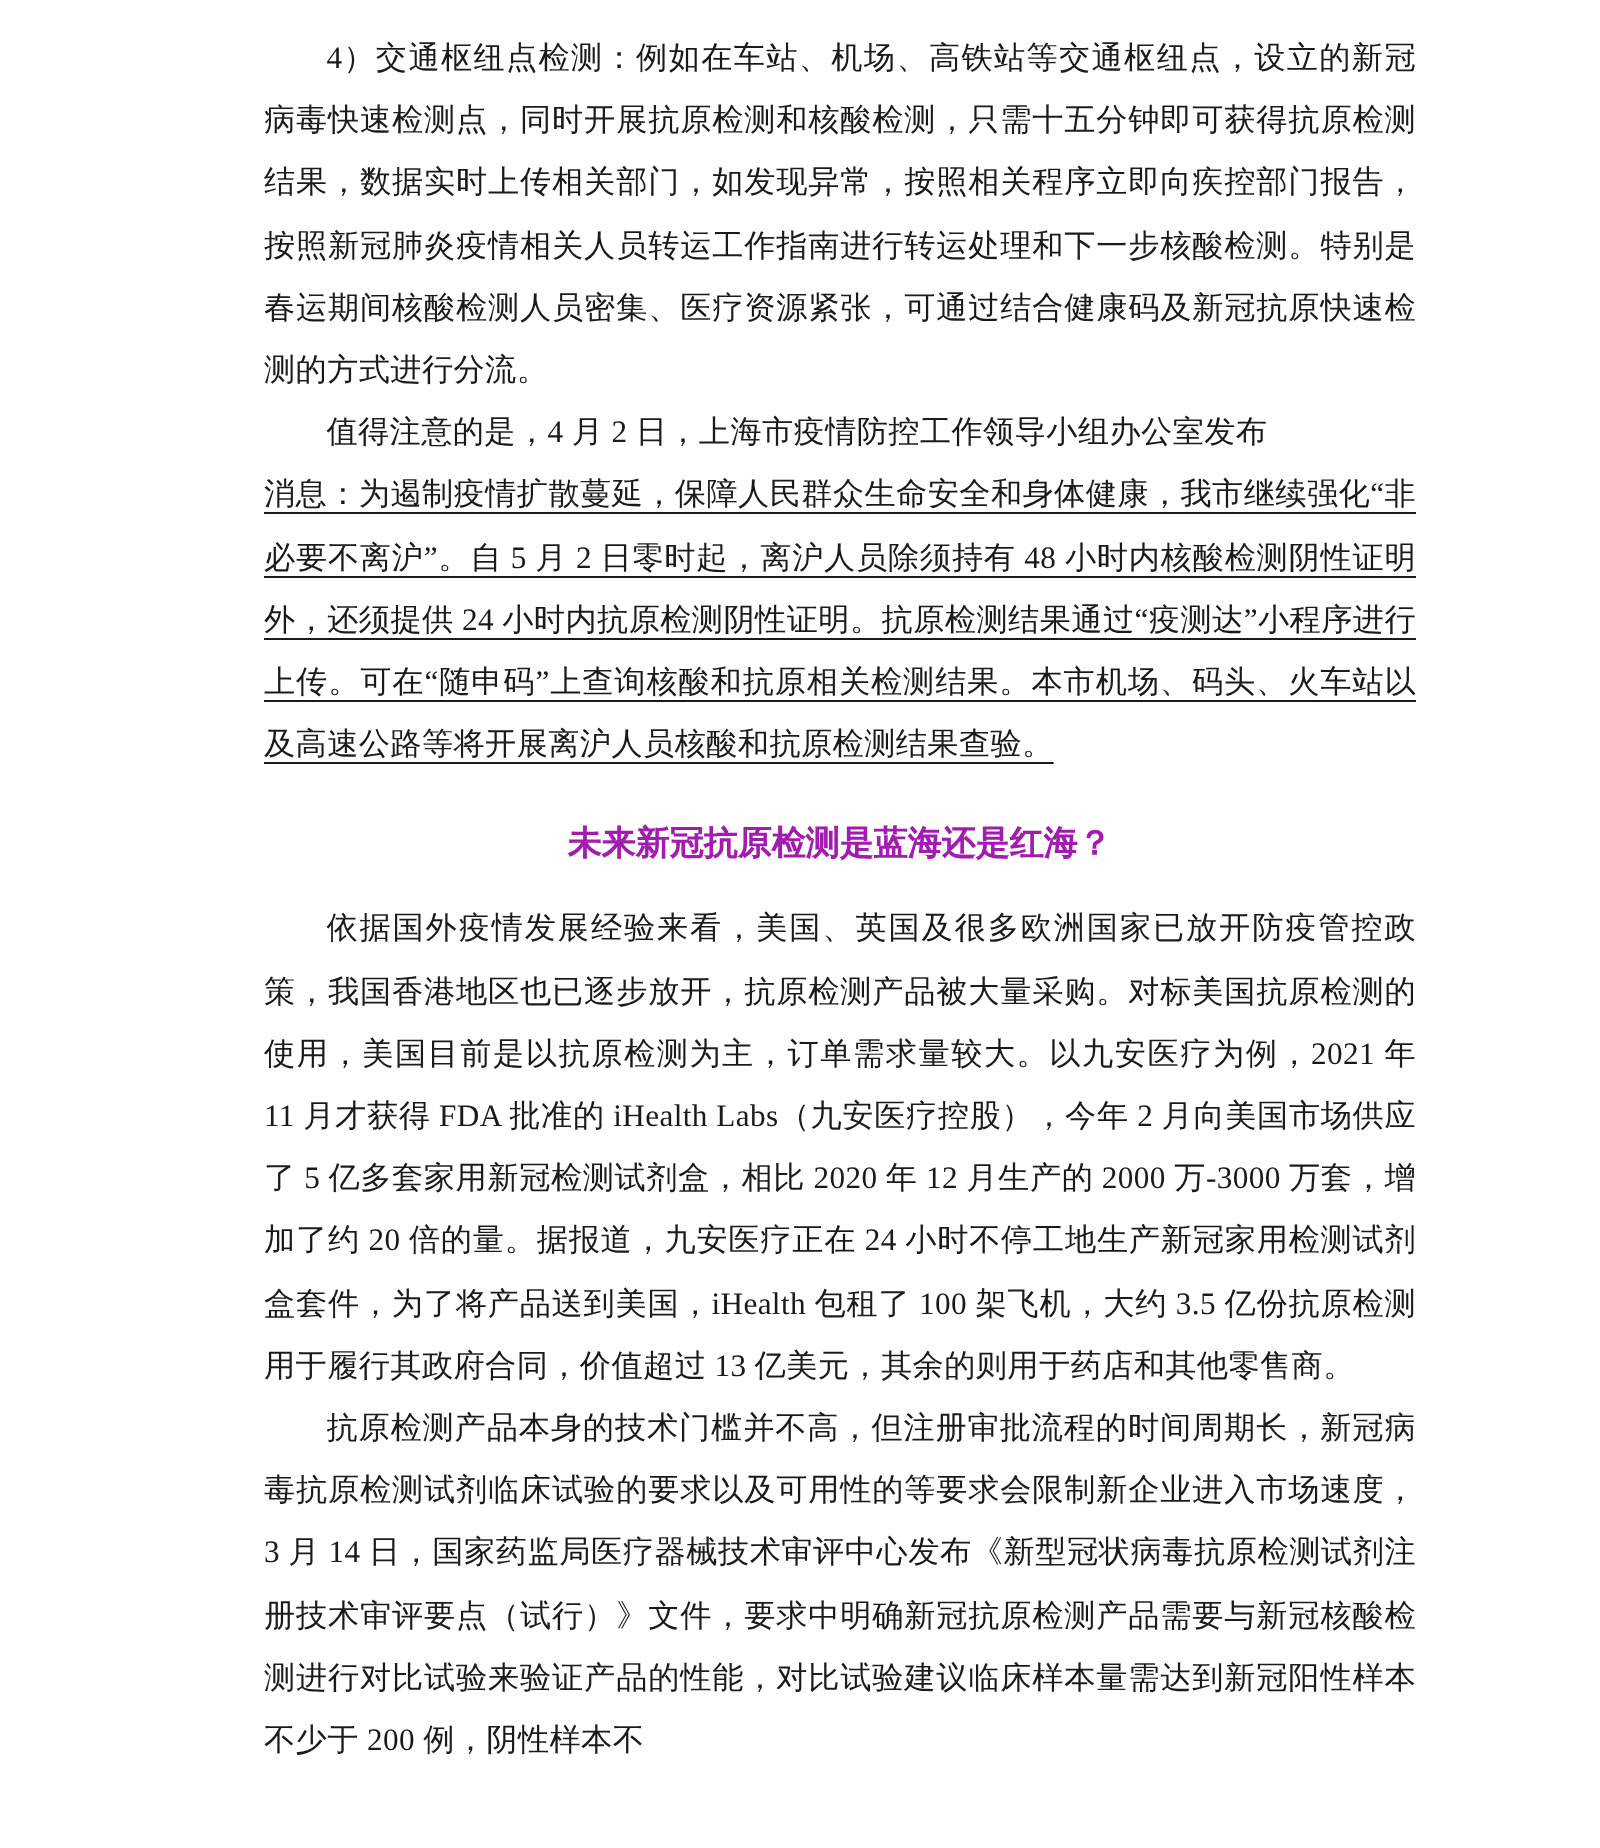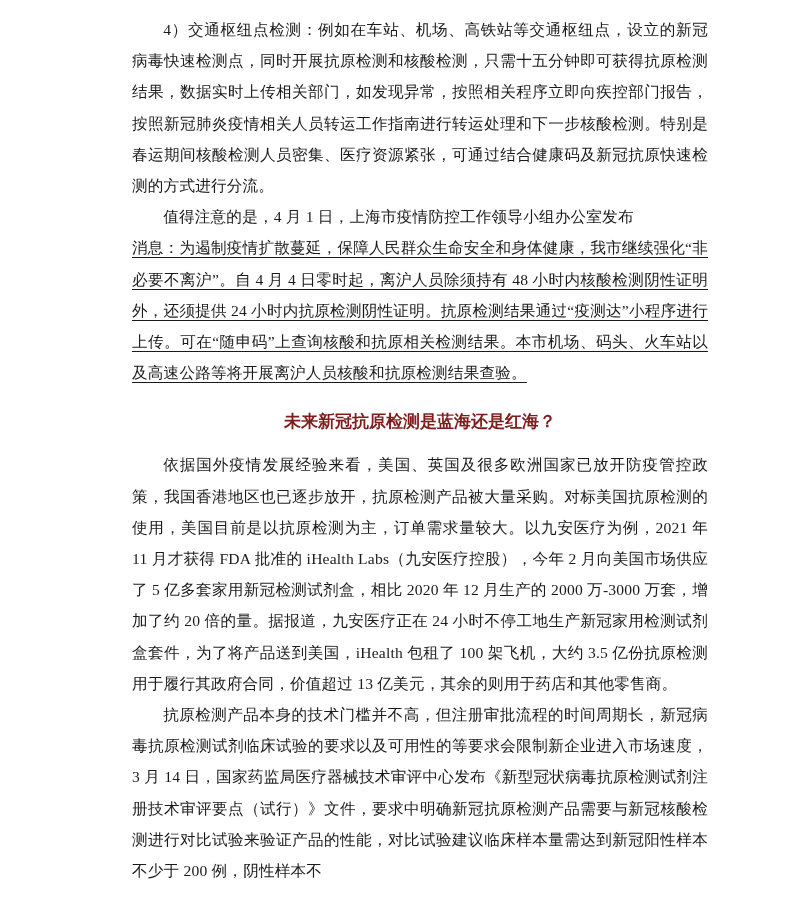--- a/index.html
+++ b/index.html
@@ -36,36 +36,36 @@
   .underline {
     text-decoration: underline;
     text-underline-offset: 4px;
     text-decoration-thickness: 1px;
   }
   .heading {
     font-family: "Liberation Sans", "DejaVu Sans", sans-serif;
     font-weight: bold;
     font-size: 17px;
     line-height: 31px;
-    color: #7f1d1d;
+    color: #a21caf;
     text-align: center;
     margin: 18px 0 12px 0;
   }
   .blk { margin-bottom: 0; }
 </style>
 </head>
 <body>
 
 <div class="page">
 
   <p class="para indent blk">4）交通枢纽点检测：例如在车站、机场、高铁站等交通枢纽点，设立的新冠病毒快速检测点，同时开展抗原检测和核酸检测，只需十五分钟即可获得抗原检测结果，数据实时上传相关部门，如发现异常，按照相关程序立即向疾控部门报告，按照新冠肺炎疫情相关人员转运工作指南进行转运处理和下一步核酸检测。特别是春运期间核酸检测人员密集、医疗资源紧张，可通过结合健康码及新冠抗原快速检测的方式进行分流。</p>
 
-  <p class="para indent blk">值得注意的是，4 月 1 日，上海市疫情防控工作领导小组办公室发布</p>
+  <p class="para indent blk">值得注意的是，4 月 2 日，上海市疫情防控工作领导小组办公室发布</p>
 
-  <p class="para underline blk">消息：为遏制疫情扩散蔓延，保障人民群众生命安全和身体健康，我市继续强化“非必要不离沪”。自 4 月 4 日零时起，离沪人员除须持有 48 小时内核酸检测阴性证明外，还须提供 24 小时内抗原检测阴性证明。抗原检测结果通过“疫测达”小程序进行上传。可在“随申码”上查询核酸和抗原相关检测结果。本市机场、码头、火车站以及高速公路等将开展离沪人员核酸和抗原检测结果查验。</p>
+  <p class="para underline blk">消息：为遏制疫情扩散蔓延，保障人民群众生命安全和身体健康，我市继续强化“非必要不离沪”。自 5 月 2 日零时起，离沪人员除须持有 48 小时内核酸检测阴性证明外，还须提供 24 小时内抗原检测阴性证明。抗原检测结果通过“疫测达”小程序进行上传。可在“随申码”上查询核酸和抗原相关检测结果。本市机场、码头、火车站以及高速公路等将开展离沪人员核酸和抗原检测结果查验。</p>
 
 
   <h2 class="heading">未来新冠抗原检测是蓝海还是红海？</h2>
 
   <p class="para indent blk">依据国外疫情发展经验来看，美国、英国及很多欧洲国家已放开防疫管控政策，我国香港地区也已逐步放开，抗原检测产品被大量采购。对标美国抗原检测的使用，美国目前是以抗原检测为主，订单需求量较大。以九安医疗为例，2021 年 11 月才获得 FDA 批准的 iHealth Labs（九安医疗控股），今年 2 月向美国市场供应了 5 亿多套家用新冠检测试剂盒，相比 2020 年 12 月生产的 2000 万-3000 万套，增加了约 20 倍的量。据报道，九安医疗正在 24 小时不停工地生产新冠家用检测试剂盒套件，为了将产品送到美国，iHealth 包租了 100 架飞机，大约 3.5 亿份抗原检测用于履行其政府合同，价值超过 13 亿美元，其余的则用于药店和其他零售商。</p>
 
   <p class="para indent blk">抗原检测产品本身的技术门槛并不高，但注册审批流程的时间周期长，新冠病毒抗原检测试剂临床试验的要求以及可用性的等要求会限制新企业进入市场速度，3 月 14 日，国家药监局医疗器械技术审评中心发布《新型冠状病毒抗原检测试剂注册技术审评要点（试行）》文件，要求中明确新冠抗原检测产品需要与新冠核酸检测进行对比试验来验证产品的性能，对比试验建议临床样本量需达到新冠阳性样本不少于 200 例，阴性样本不</p>
 
 </div>
 

